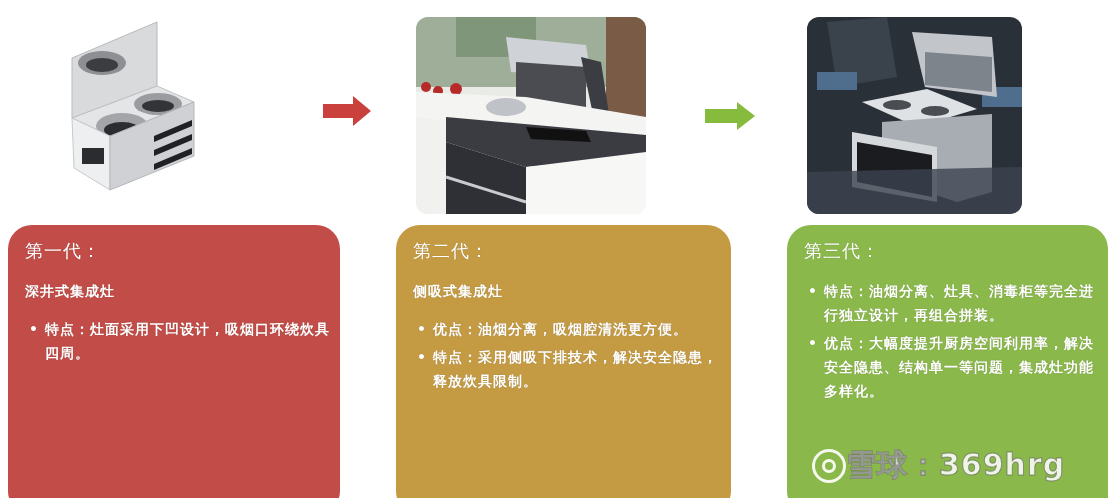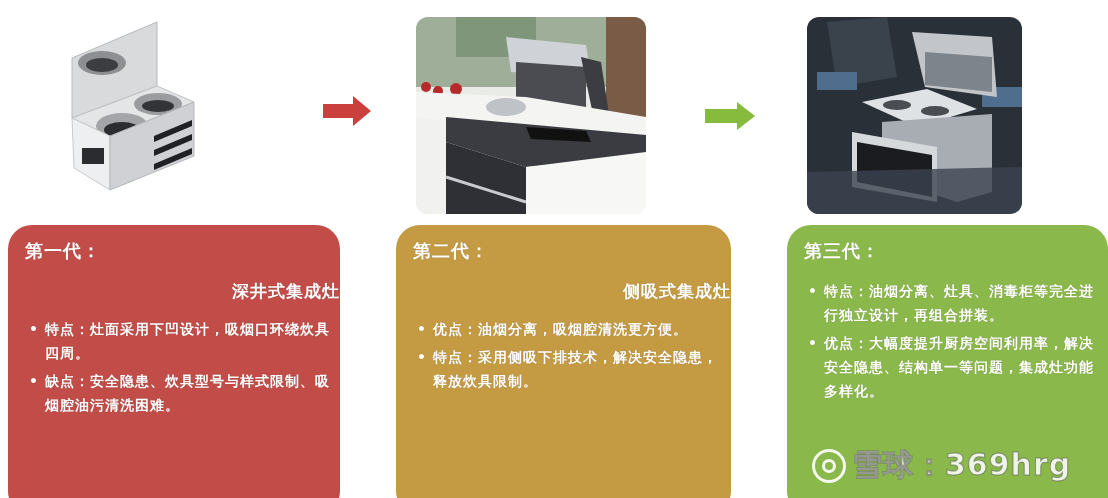--- a/index.html
+++ b/index.html
@@ -7,31 +7,31 @@
     width:1108px; height:498px; background:#ffffff; position:relative; overflow:hidden;
     font-family: "DejaVu Sans", "Liberation Sans", sans-serif;
   }
   .photo { position:absolute; overflow:hidden; }
   .photo svg { display:block; width:100%; height:100%; }
   .arrow { position:absolute; }
   .card {
     position:absolute; top:225px; height:290px; border-radius:24px; color:#fff;
     box-sizing:border-box; padding:14px 0 0 17px;
   }
-  .card .gen { font-size:18px; font-weight:bold; letter-spacing:1px; line-height:24px; margin-bottom:16px; text-shadow:0 0 1px rgba(0,0,0,.25); }
-  .card .type { font-size:17px; font-weight:bold; letter-spacing:1px; line-height:24px; margin-bottom:14px; text-shadow:0 0 1px rgba(0,0,0,.25);text-align:right; }
+  .card .gen { font-size:18px; font-weight:normal; letter-spacing:1px; line-height:24px; margin-bottom:16px; text-shadow:0 0 1px rgba(0,0,0,.25); }
+  .card .type { font-size:14px; font-weight:bold; letter-spacing:1px; line-height:24px; margin-bottom:14px; text-shadow:0 0 1px rgba(0,0,0,.25); }
   .card ul { list-style:none; margin:0; padding:0; }
   .card li { position:relative; font-size:14px; font-weight:bold; line-height:24px; letter-spacing:1px; padding-left:20px; margin-bottom:4px; text-shadow:0 0 1px rgba(0,0,0,.25); }
   .card li::before { content:"•"; position:absolute; left:4px; top:0; }
   .red { left:8px; width:332px; background:#c24c47; }
   .gold { left:396px; width:335px; background:#c49a42; }
   .green { left:787px; width:321px; background:#8ab84a; border-radius:24px 24px 0 24px; }
   .watermark {
     position:absolute; left:812px; top:445px; font-size:30px; font-weight:bold; color:rgba(255,255,255,.85);
-    -webkit-text-stroke:1px rgba(90,90,90,.6); letter-spacing:1px; display:flex; align-items:center; gap:6px;justify-content:center;
+    -webkit-text-stroke:1px rgba(90,90,90,.6); letter-spacing:1px; display:flex; align-items:center; justify-content:center;
   }
   .watermark .wm-logo { width:34px; height:34px; border:3px solid rgba(255,255,255,.9); border-radius:50%; box-sizing:border-box; position:relative; }
   .watermark .wm-logo::after { content:""; position:absolute; left:7px; top:7px; width:14px; height:14px; border:3px solid rgba(255,255,255,.9); border-radius:50%; box-sizing:border-box; }
 </style>
 </head>
 <body>
 
 <div class="photo" style="left:62px;top:18px;width:148px;height:178px;">
   <svg viewBox="0 0 148 178">
     <polygon points="10,40 95,4 95,68 10,100" fill="#d9dadc" stroke="#b7b9bc"></polygon>
@@ -102,21 +102,20 @@
     <polygon points="50,125 125,138 125,180 50,165" fill="#1b1c20"></polygon>
     <polygon points="0,155 215,150 215,197 0,197" fill="#3c4450" opacity=".8"></polygon>
   </svg>
 </div>
 
 <div class="card red">
   <div class="gen">第一代：</div>
   <div class="type">深井式集成灶</div>
   <ul>
     <li>特点：灶面采用下凹设计，吸烟口环绕炊具四周。</li>
-    <li>缺点：安全隐患、炊具型号与样式限制、吸烟腔油污清洗困难。</li>
   </ul>
 </div>
 
 <div class="card gold">
   <div class="gen">第二代：</div>
   <div class="type">侧吸式集成灶</div>
   <ul>
     <li>优点：油烟分离，吸烟腔清洗更方便。</li>
     <li>特点：采用侧吸下排技术，解决安全隐患，释放炊具限制。</li>
   </ul>

